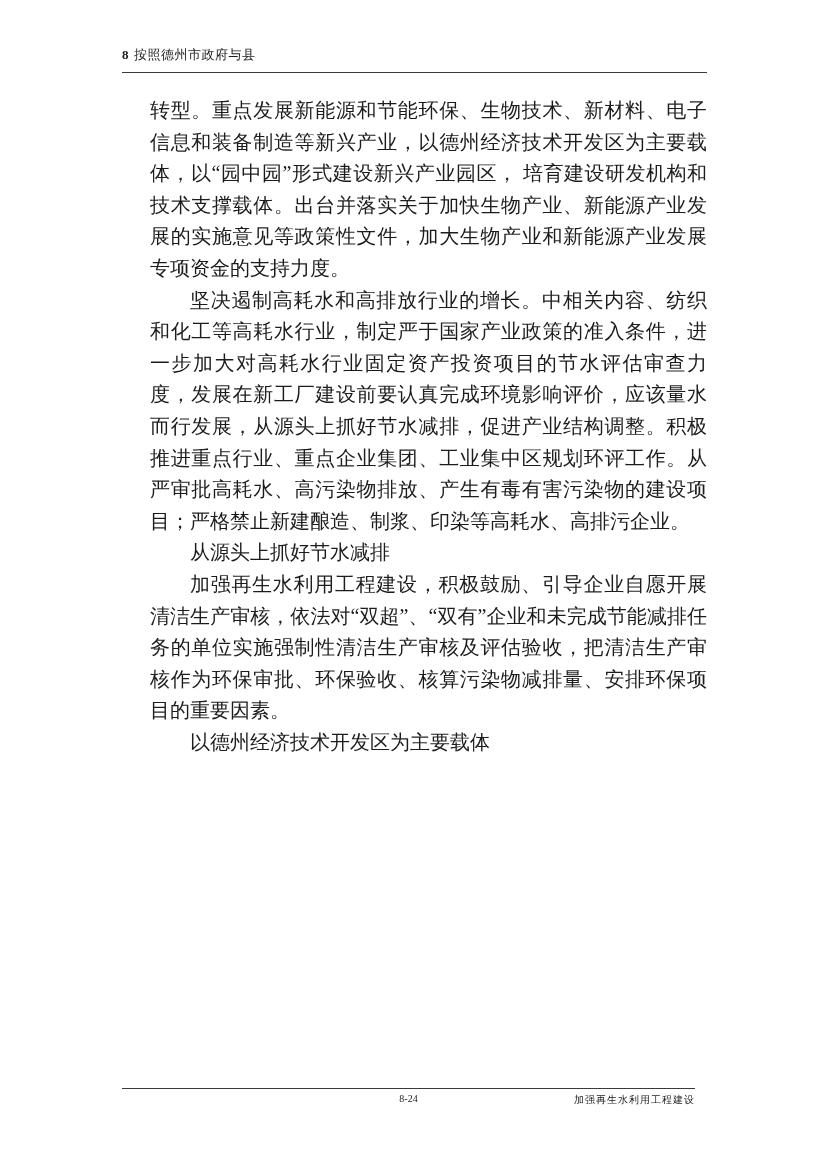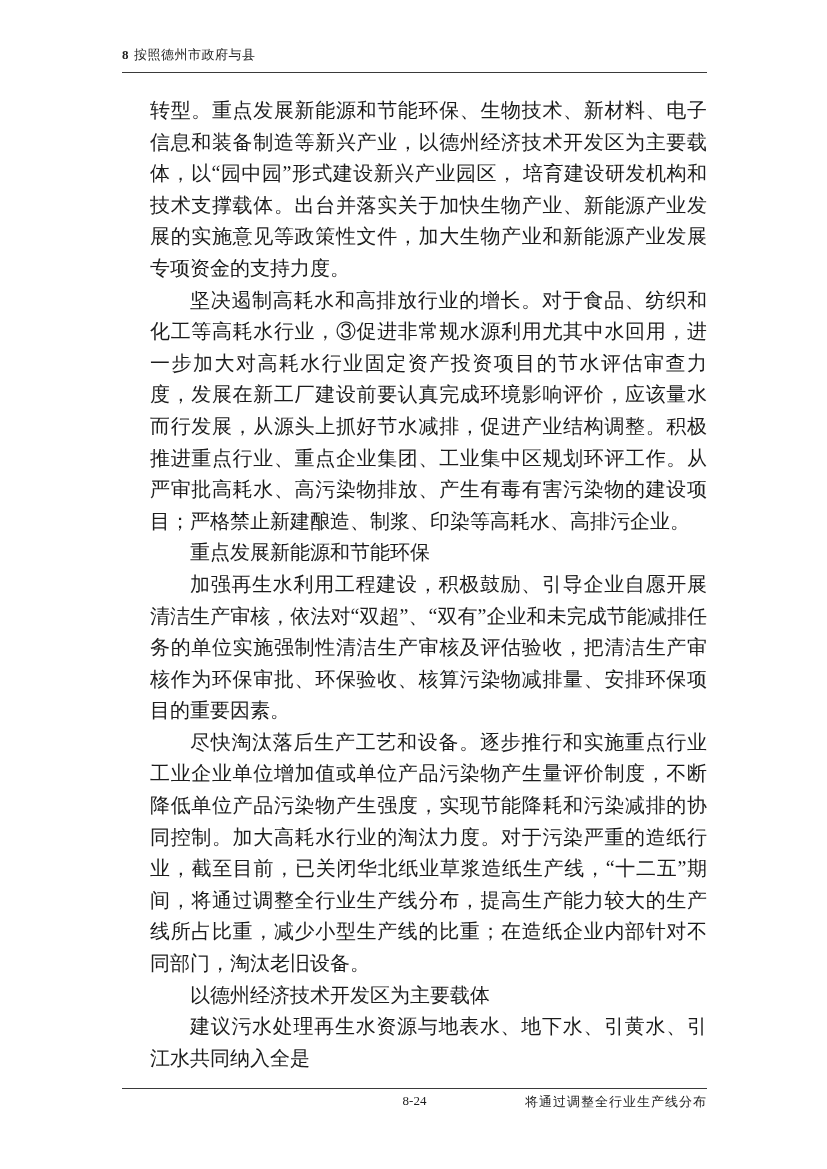--- a/index.html
+++ b/index.html
@@ -48,23 +48,23 @@
   .para {
     margin: 0;
   }
   .para.indent {
     text-indent: 2em;
   }
   .footer {
     position: absolute;
     top: 1088px;
     left: 122px;
-    right: 120px;
+    right: 132px;
     border-top: 1.5px solid #3a3a3a;
-    font-size: 13px;
+    font-size: 10px;
     height: 26px;
   }
   .footer .page-num {
     position: absolute;
     top: 4px;
     left: 50%;
     transform: translateX(-50%);
   }
   .footer .company {
     position: absolute;
@@ -79,26 +79,24 @@
 <div class="page">
 
   <div class="header">
     <span class="header-right">
       <b>8</b><span>按照德州市政府与县</span>
     </span>
   </div>
 
   <div class="body-text">
     <p class="para no-indent">转型。重点发展新能源和节能环保、生物技术、新材料、电子信息和装备制造等新兴产业，以德州经济技术开发区为主要载体，以“园中园”形式建设新兴产业园区， 培育建设研发机构和技术支撑载体。出台并落实关于加快生物产业、新能源产业发展的实施意见等政策性文件，加大生物产业和新能源产业发展专项资金的支持力度。</p>
-    <p class="para indent">坚决遏制高耗水和高排放行业的增长。对于食品、纺织和化工等高耗水行业，③促进非常规水源利用尤其中水回用，进一步加大对高耗水行业固定资产投资项目的节水评估审查力度，发展在新工厂建设前要认真完成环境影响评价，应该量水而行发展，从源头上抓好节水减排，促进产业结构调整。积极推进重点行业、重点企业集团、工业集中区规划环评工作。从严审批高耗水、高污染物排放、产生有毒有害污染物的建设项目；严格禁止新建酿造、制浆、印染等高耗水、高排污企业。</p>
-    <p class="para indent">重点发展新能源和节能环保</p>
+    <p class="para indent">坚决遏制高耗水和高排放行业的增长。中相关内容、纺织和化工等高耗水行业，制定严于国家产业政策的准入条件，进一步加大对高耗水行业固定资产投资项目的节水评估审查力度，发展在新工厂建设前要认真完成环境影响评价，应该量水而行发展，从源头上抓好节水减排，促进产业结构调整。积极推进重点行业、重点企业集团、工业集中区规划环评工作。从严审批高耗水、高污染物排放、产生有毒有害污染物的建设项目；严格禁止新建酿造、制浆、印染等高耗水、高排污企业。</p>
+    <p class="para indent">从源头上抓好节水减排</p>
     <p class="para indent">加强再生水利用工程建设，积极鼓励、引导企业自愿开展清洁生产审核，依法对“双超”、“双有”企业和未完成节能减排任务的单位实施强制性清洁生产审核及评估验收，把清洁生产审核作为环保审批、环保验收、核算污染物减排量、安排环保项目的重要因素。</p>
-    <p class="para indent">尽快淘汰落后生产工艺和设备。逐步推行和实施重点行业工业企业单位增加值或单位产品污染物产生量评价制度，不断降低单位产品污染物产生强度，实现节能降耗和污染减排的协同控制。加大高耗水行业的淘汰力度。对于污染严重的造纸行业，截至目前，已关闭华北纸业草浆造纸生产线，“十二五”期间，将通过调整全行业生产线分布，提高生产能力较大的生产线所占比重，减少小型生产线的比重；在造纸企业内部针对不同部门，淘汰老旧设备。</p>
     <p class="para indent">以德州经济技术开发区为主要载体</p>
-    <p class="para indent">建议污水处理再生水资源与地表水、地下水、引黄水、引江水共同纳入全是</p>
   </div>
 
   <div class="footer">
     <span class="page-num">8-24</span>
-    <span class="company">将通过调整全行业生产线分布</span>
+    <span class="company">加强再生水利用工程建设</span>
   </div>
 
 </div>
 
 </body></html>

